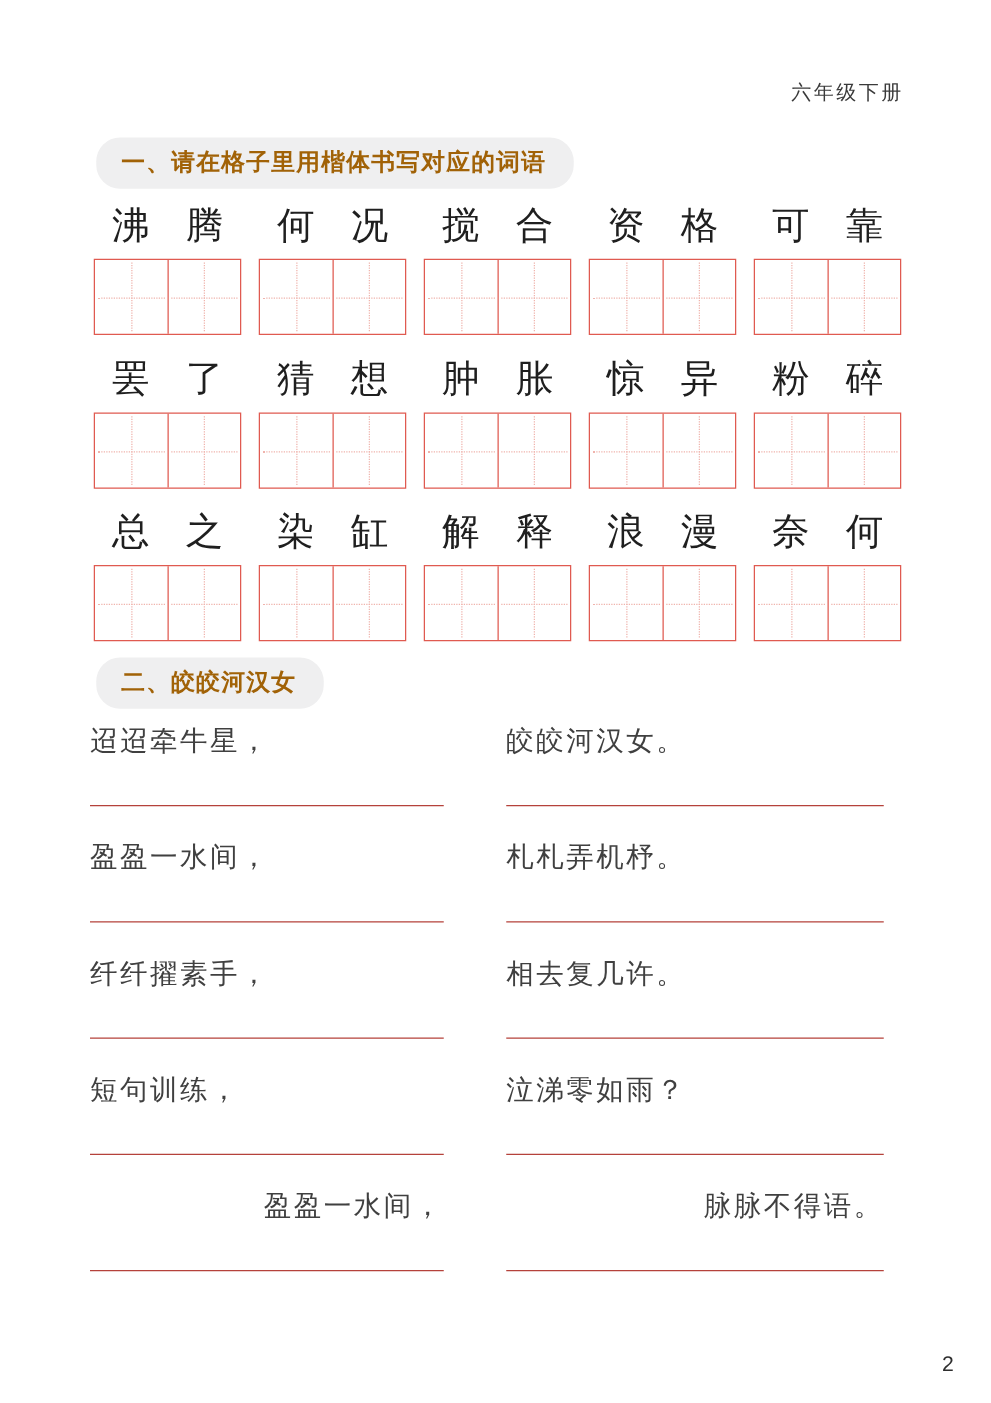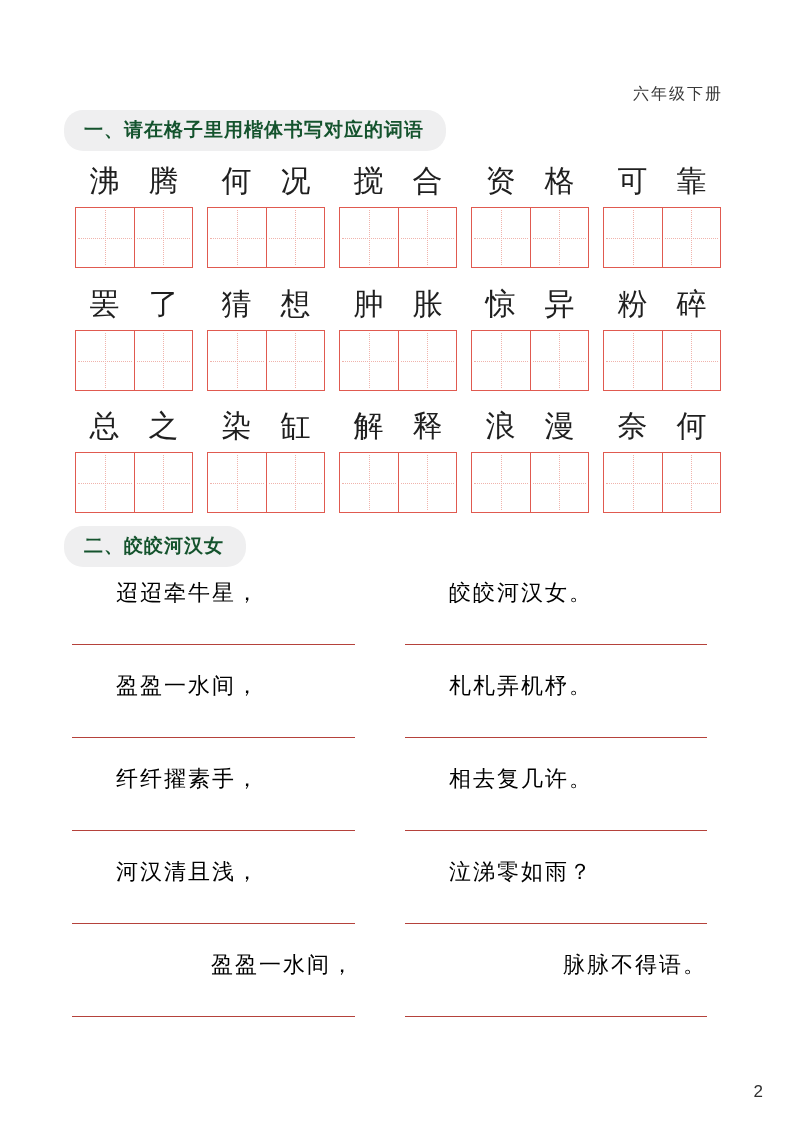--- a/index.html
+++ b/index.html
@@ -4,30 +4,30 @@
 <style>
   html,body{margin:0;padding:0;background:#ffffff;}
   .page{
     position:relative;
     width:793px;height:1122px;
     background:#ffffff;
     overflow:hidden;
     font-family:"Liberation Serif","DejaVu Serif",serif;
   }
   .book-label{
-    position:absolute;top:84px;right:70px;
+    position:absolute;top:64px;right:70px;
     font-size:16px;color:#3a3a3a;letter-spacing:2px;
   }
   .pill{
-    position:absolute;left:64px;
+    position:absolute;left:77px;
     background:var(--pill-bg,#efeff0);
     border-radius:19px;
     padding:7px 22px 8px 20px;
     font-family:"Liberation Sans","DejaVu Sans",sans-serif;
-    font-weight:bold;font-size:19px;color:#14532d;
+    font-weight:bold;font-size:19px;color:#a16207;
     letter-spacing:1px;
     white-space:nowrap;
   }
   .pill-sec1{top:110px;}
   .pill-sec2{top:526px;}
 
   .word-block{position:absolute;left:75px;width:646px;}
   .char-line{display:flex;height:47px;}
   .char-group{width:118px;display:flex;margin-right:14px;}
   .char-group:last-child{margin-right:0;}
@@ -52,22 +52,22 @@
     content:"";position:absolute;top:2px;bottom:2px;left:50%;
     border-left:1px dotted var(--grid-dot,#f0b3ac);
   }
 
   .poem-row{position:absolute;left:72px;width:649px;height:93px;}
   .poem-cell{position:absolute;top:0;height:93px;}
   .poem-cell-left{left:0;width:283px;}
   .poem-cell-right{left:333px;width:302px;}
   .poem-text{
     display:block;
-    font-size:22px;line-height:30px;color:#000000;
-    letter-spacing:2px;white-space:nowrap;margin-left:44px;
+    font-size:22px;line-height:30px;color:#404040;
+    letter-spacing:2px;white-space:nowrap;
   }
   .answer-line{
     position:absolute;top:66px;left:0;right:0;height:0;
     border-top:1.5px solid var(--uline-red,#b5423b);
   }
   .page-number{
     position:absolute;top:1082px;right:30px;
     font-family:"Liberation Sans","DejaVu Sans",sans-serif;
     font-size:17px;color:#2e2e2e;
   }
@@ -253,21 +253,21 @@
           <span class="poem-text">纤纤擢素手，</span>
           <div class="answer-line"></div>
         </div>
         <div class="poem-cell poem-cell-right">
           <span class="poem-text">相去复几许。</span>
           <div class="answer-line"></div>
         </div>
       </div>
       <div class="poem-row" style="top: 857px;">
         <div class="poem-cell poem-cell-left">
-          <span class="poem-text">河汉清且浅，</span>
+          <span class="poem-text">短句训练，</span>
           <div class="answer-line"></div>
         </div>
         <div class="poem-cell poem-cell-right">
           <span class="poem-text">泣涕零如雨？</span>
           <div class="answer-line"></div>
         </div>
       </div>
       <div class="poem-row" style="top: 950px; text-align: right;">
         <div class="poem-cell poem-cell-left">
           <span class="poem-text">盈盈一水间，</span>

